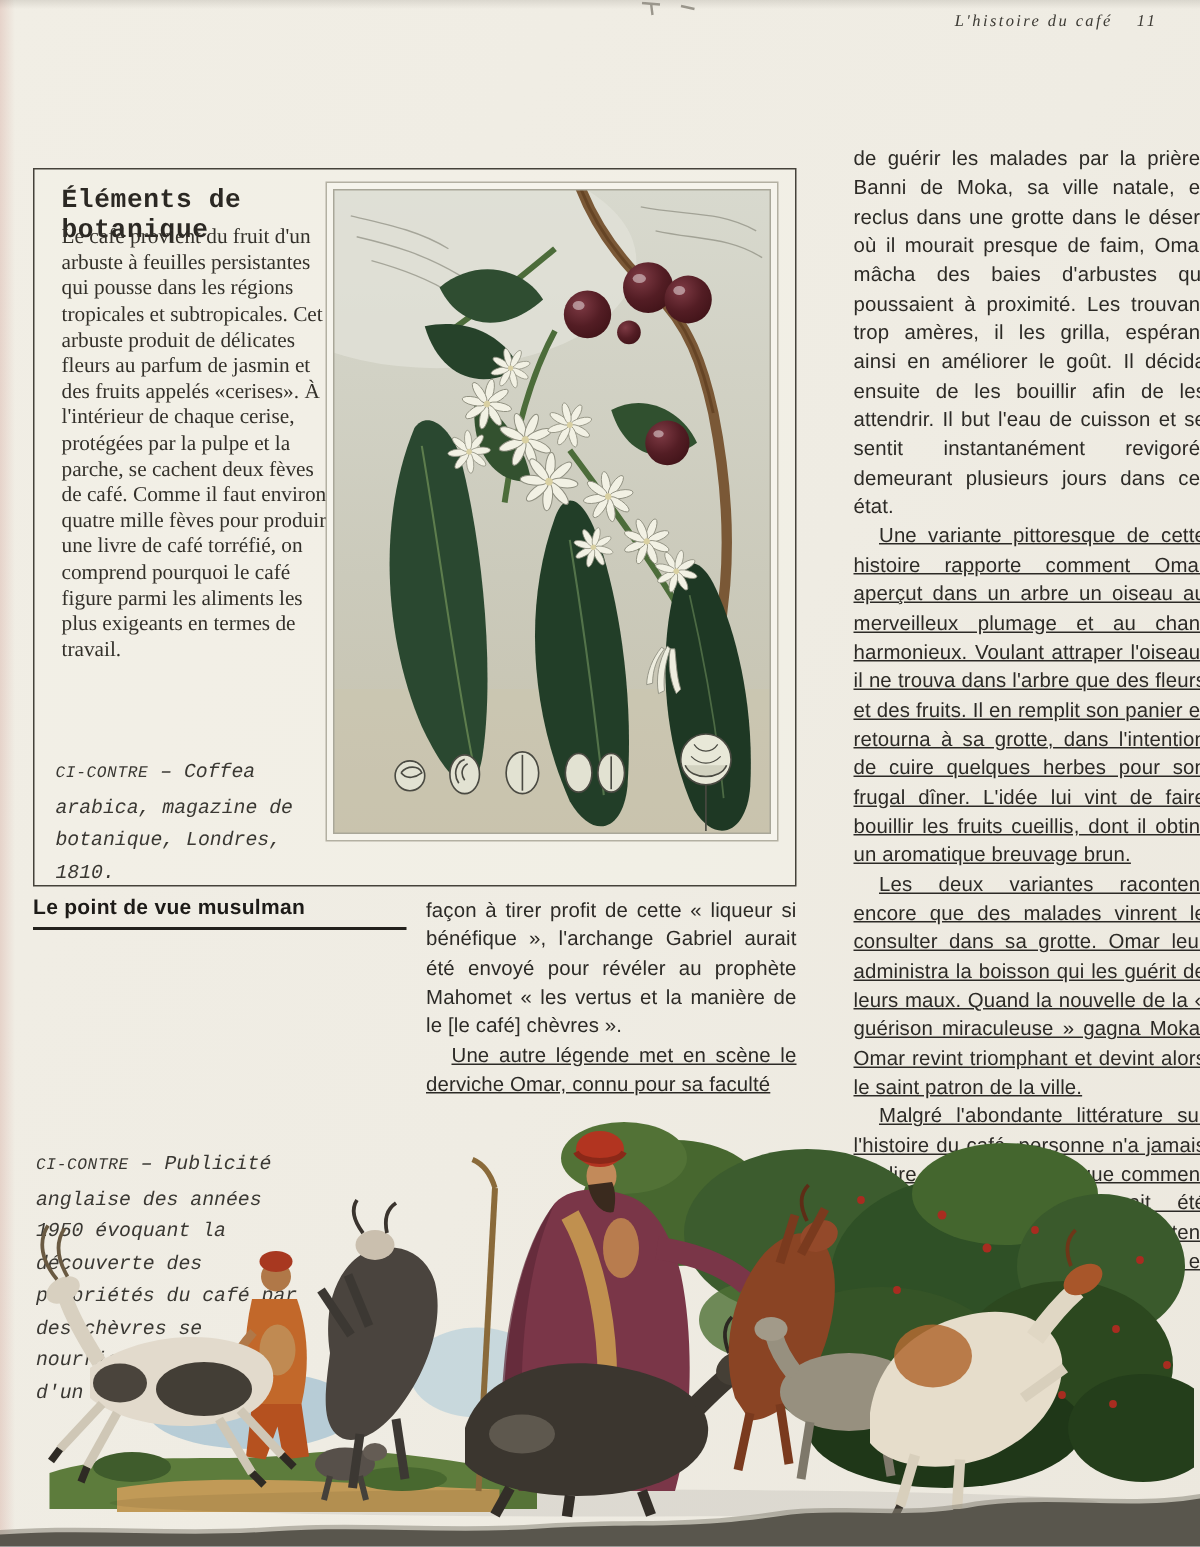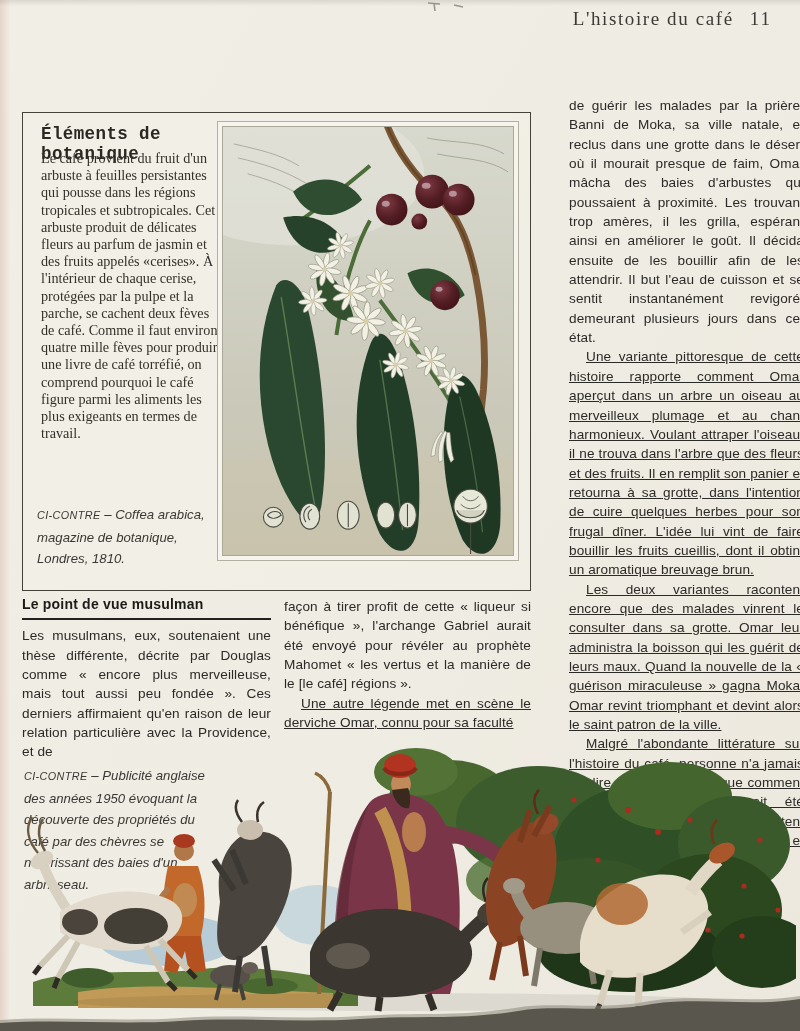--- a/index.html
+++ b/index.html
@@ -9,31 +9,31 @@
     overflow:hidden;
     font-family:"Liberation Sans",sans-serif;color:#2e2c28;
   }
   .abs{position:absolute;}
   
   .edge-left{left:0;top:0;width:10px;height:1031px;
     background:linear-gradient(90deg,rgba(205,150,140,.30),rgba(205,150,140,0));}
   .edge-top{left:0;top:0;width:800px;height:6px;
     background:linear-gradient(180deg,rgba(120,115,105,.18),rgba(120,115,105,0));}
   
-  .header{right:28px;top:8px;font-family:"Liberation Serif",serif;
-    font-size:19px;color:#3c3a34;letter-spacing:1.6px;}
+  .header{right:28px;top:8px;font-family:"Liberation Serif",serif;font-style:italic;
+    font-size:11px;color:#3c3a34;letter-spacing:1.6px;}
   .header .pageno{margin-left:16px;letter-spacing:2px;}
   
   .bbox{left:22px;top:112px;width:507px;height:477px;border:1px solid #45423a;
     background:rgba(244,241,232,.5);}
   .bbox-title{left:18px;top:11px;width:190px;font-family:Liberation Mono, monospace;
     font-weight:bold;font-size:17.5px;letter-spacing:.4px;color:#2b2823;}
   .bbox-body{left:18px;top:37px;width:184px;font-family:"Liberation Serif",serif;
     font-size:14.2px;line-height:17.2px;color:#33302a;text-align:left;}
-  .caption{font-style:italic;color:#3a3833;font-size:13.2px;line-height:21.5px;}
+  .caption{font-style:italic;color:#3a3833;font-size:13.2px;line-height:21.5px;font-family:Liberation Mono, monospace;}
   .cap-label{font-size:10.8px;letter-spacing:.4px;}
   .bbox-caption{left:14px;top:391px;width:176px;}
   .plate{left:195px;top:9px;width:300px;height:438px;border:4px solid #f6f4ec;
     box-shadow:0 0 0 1px #b3b0a2;box-sizing:border-box;background:#ccccbe;}
   .plate svg{display:block;width:100%;height:100%;}
   
   .col{font-size:13.6px;line-height:19.35px;text-align:justify;letter-spacing:.1px;color:#2c2a26;}
   .col p{margin:0;}
   .col p.ind{text-indent:17px;text-decoration:underline;}
   .col1{left:22px;top:595px;width:249px;}
@@ -183,25 +183,24 @@
           <path d="M244,372 C248,378 256,378 260,372 M242,380 C248,386 256,386 262,380" fill="none" stroke-width="0.8"></path>
           <line x1="252" y1="399" x2="252" y2="430"></line>
         </g>
         <rect x="0.5" y="0.5" width="295" height="431" fill="none" stroke="#a9a799"></rect>
       </svg>
     </div>
   </div>
 
   <div class="abs col col1">
     <div class="mus-head">Le point de vue musulman</div>
-    <p>Les musulmans, eux, soutenaient une thèse différente, décrite par Douglas comme « encore plus merveilleuse, mais tout aussi peu fondée ». Ces derniers affirmaient qu'en raison de leur relation particulière avec la Providence, et de</p>
   </div>
 
   <div class="abs col col2">
-    <p>façon à tirer profit de cette « liqueur si bénéfique », l'archange Gabriel aurait été envoyé pour révéler au prophète Mahomet « les vertus et la manière de le [le café] régions ».</p>
+    <p>façon à tirer profit de cette « liqueur si bénéfique », l'archange Gabriel aurait été envoyé pour révéler au prophète Mahomet « les vertus et la manière de le [le café] chèvres ».</p>
     <p class="ind">Une autre légende met en scène le derviche Omar, connu pour sa faculté</p>
   </div>
 
   <div class="abs col col3">
     <p>de guérir les malades par la prière. Banni de Moka, sa ville natale, et reclus dans une grotte dans le désert où il mourait presque de faim, Omar mâcha des baies d'arbustes qui poussaient à proximité. Les trouvant trop amères, il les grilla, espérant ainsi en améliorer le goût. Il décida ensuite de les bouillir afin de les attendrir. Il but l'eau de cuisson et se sentit instantanément revigoré, demeurant plusieurs jours dans cet état.</p>
     <p class="ind">Une variante pittoresque de cette histoire rapporte comment Omar aperçut dans un arbre un oiseau au merveilleux plumage et au chant harmonieux. Voulant attraper l'oiseau, il ne trouva dans l'arbre que des fleurs et des fruits. Il en remplit son panier et retourna à sa grotte, dans l'intention de cuire quelques herbes pour son frugal dîner. L'idée lui vint de faire bouillir les fruits cueillis, dont il obtint un aromatique breuvage brun.</p>
     <p class="ind">Les deux variantes racontent encore que des malades vinrent le consulter dans sa grotte. Omar leur administra la boisson qui les guérit de leurs maux. Quand la nouvelle de la « guérison miraculeuse » gagna Moka, Omar revint triomphant et devint alors le saint patron de la ville.</p>
     <p class="ind">Malgré l'abondante littérature sur l'histoire du café, personne n'a jamais su dire de façon scientifique comment et quand la plante avait été découverte. Ses origines restent auréolées de mystère où vérité et imagination sont mêlées.</p>
   </div>
 

